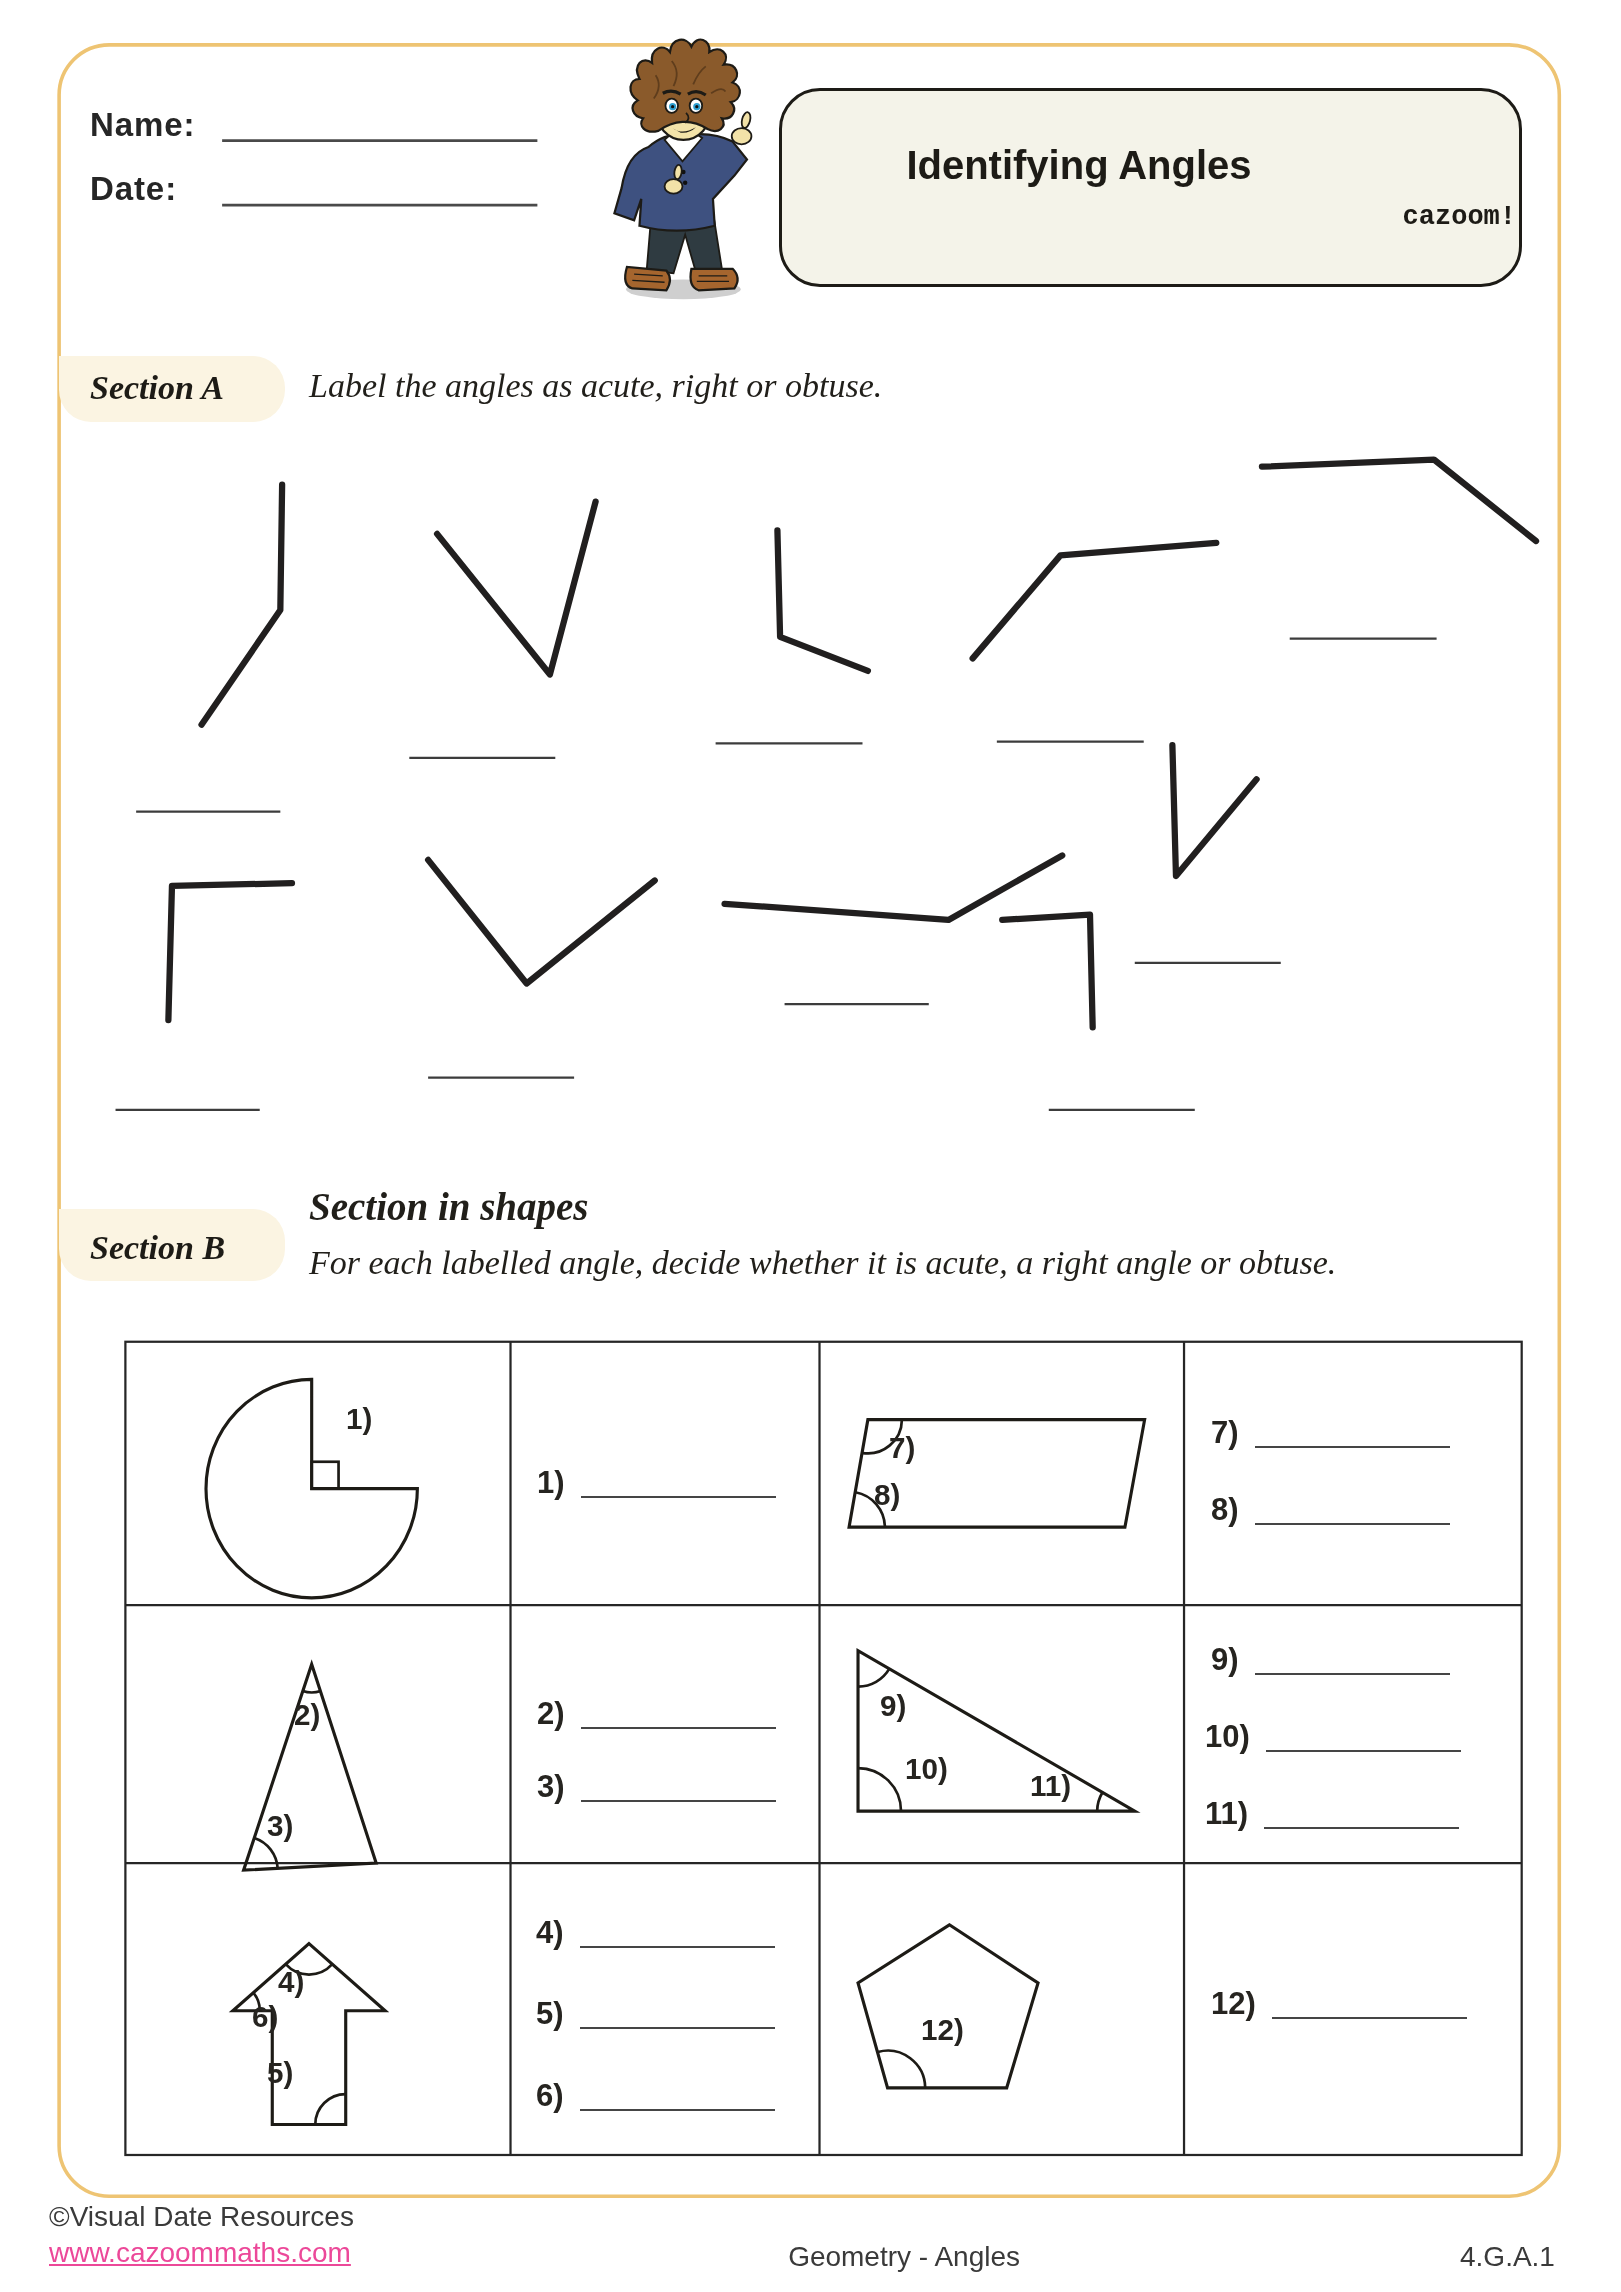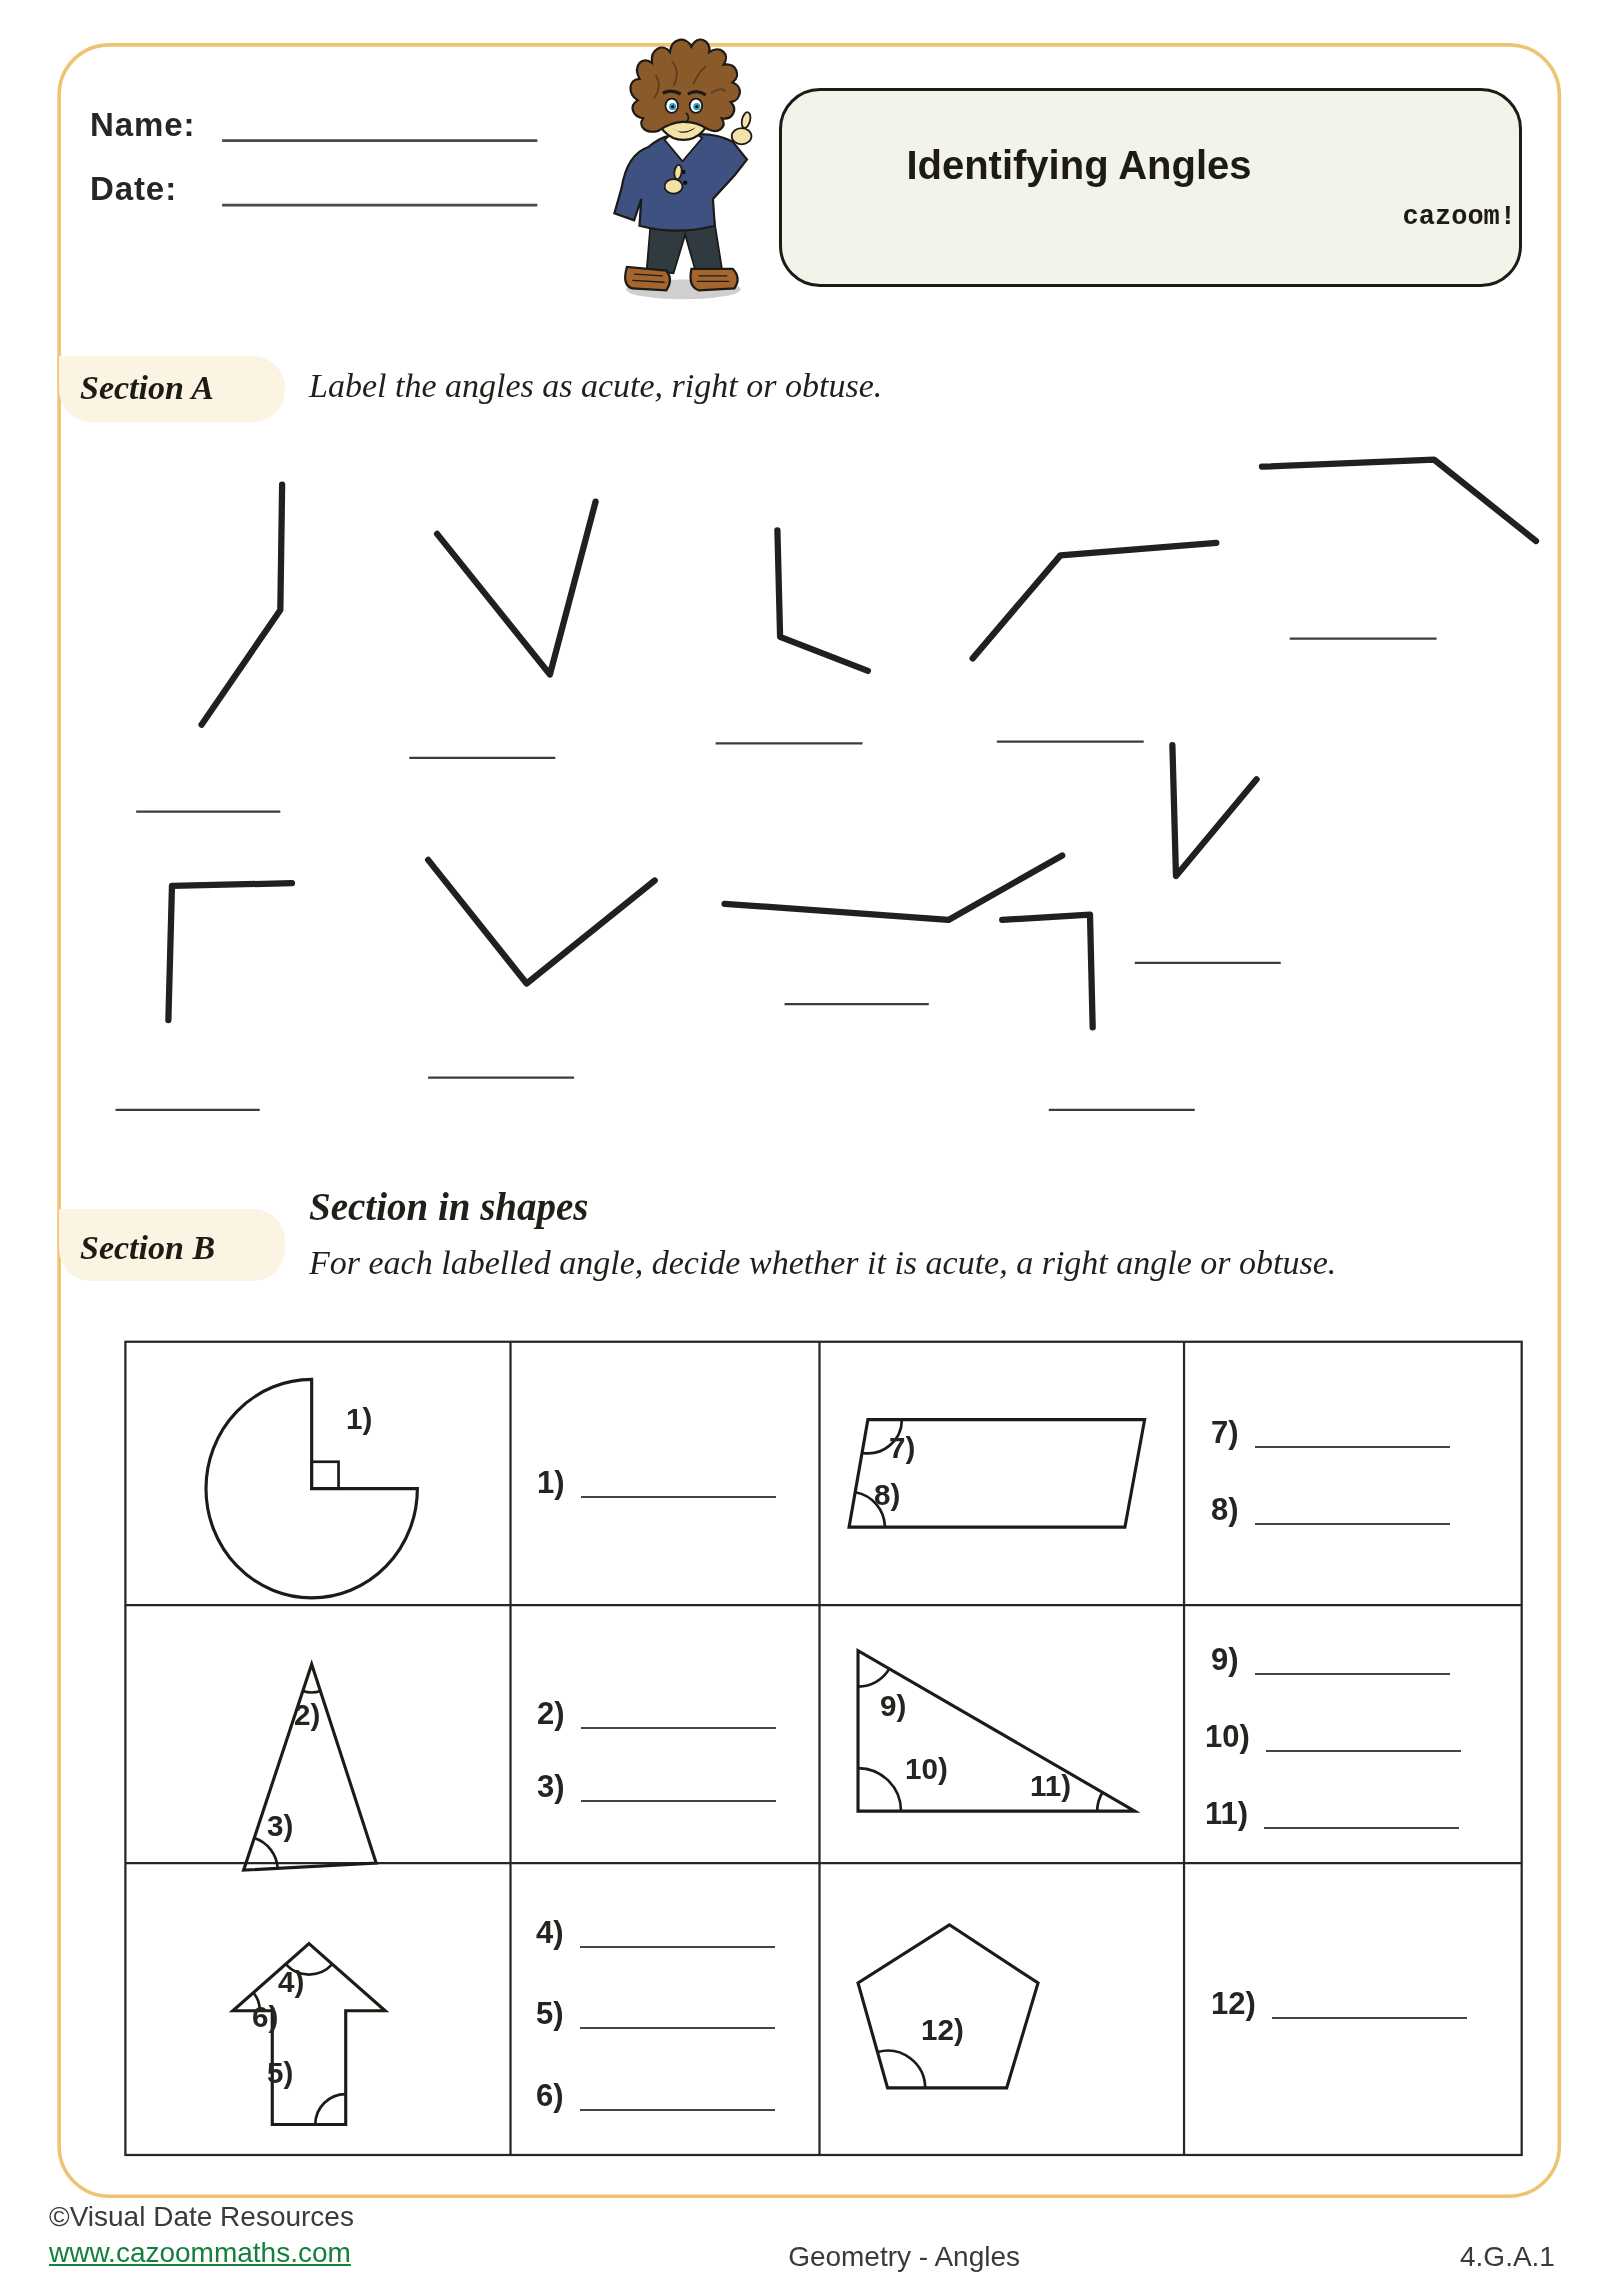--- a/index.html
+++ b/index.html
@@ -9,30 +9,30 @@
   .abs{position:absolute;}
   .field-label{font-size:33px;font-weight:bold;color:#262626;letter-spacing:0.9px;}
   .title-box{position:absolute;left:779px;top:88px;width:743px;height:199px;
              background:#f4f3e9;border:3.6px solid #1d1b16;border-radius:41px;box-sizing:border-box;}
   .worksheet-title{position:absolute;left:797px;top:143px;width:564px;text-align:center;
                    font-size:40px;font-weight:800;letter-spacing:0;}
   .brand-text{position:absolute;left:1394px;top:202px;width:122px;text-align:right;
               font-family:Liberation Mono, monospace;font-weight:bold;font-size:27px;}
   .section-pill{position:absolute;left:59px;width:226px;height:66px;background:#fbf4e2;
                 border-radius:0 32px 32px 32px;}
-  .section-label{position:absolute;left:80px;width:197px;
+  .section-label{position:absolute;left:90px;width:197px;
                  font-family:"Liberation Serif",serif;font-style:italic;font-weight:bold;font-size:34px;}
   .serif-it{font-family:"Liberation Serif",serif;font-style:italic;font-size:34px;color:#211f1a;}
   .serif-it-bold{font-family:"Liberation Serif",serif;font-style:italic;font-weight:bold;font-size:39px;color:#211f1a;}
   .shape-lbl{position:absolute;font-size:29.6px;font-weight:bold;color:#262420;}
   .ans-row{position:absolute;display:flex;align-items:flex-end;gap:16px;}
   .ans-row .num{font-size:31px;font-weight:bold;color:#262420;line-height:1;}
   .blank{width:195px;height:27px;border-bottom:2.7px solid #454545;}
   .footer-text{font-size:28px;color:#3a3a3a;}
-  .footer-link{font-size:28px;color:#15803d;text-decoration:underline;cursor:pointer;}
+  .footer-link{font-size:28px;color:#ec4899;text-decoration:underline;cursor:pointer;}
 </style>
 </head>
 <body>
 
 <div class="page">
 
   <svg class="art" viewBox="0 0 1811 2560">
 
     <rect x="66" y="50" width="1675" height="2402" rx="56" fill="none" stroke="#eec473" stroke-width="4"></rect>
 

